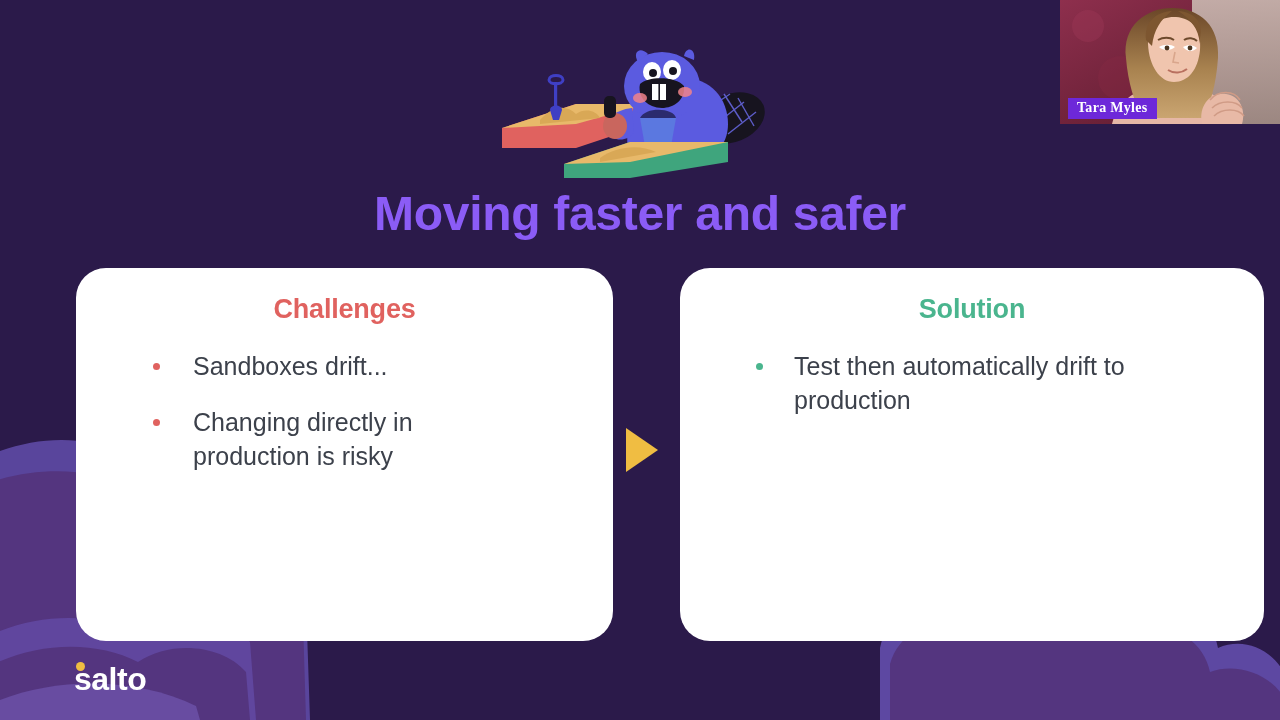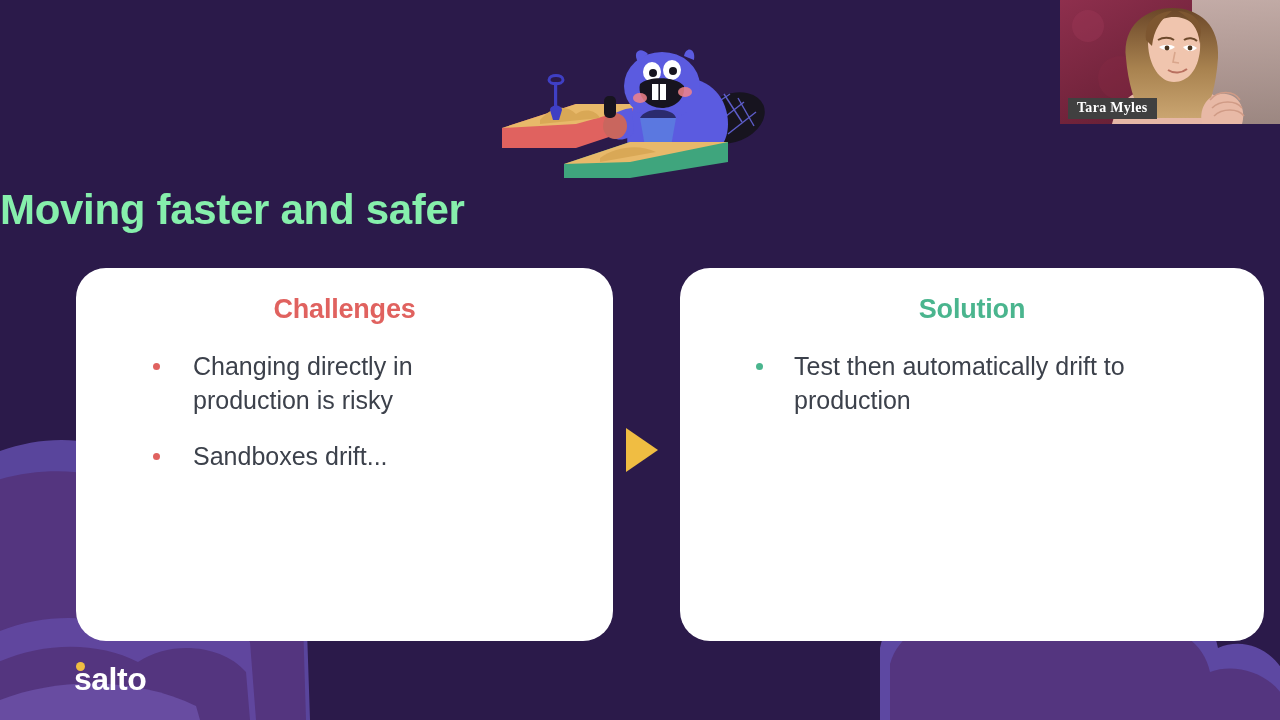--- a/index.html
+++ b/index.html
@@ -15,23 +15,24 @@
 
   
   .bg-layer { position:absolute; inset:0; overflow:hidden; pointer-events:none; }
 
   
   .mascot-wrap { position:absolute; left:480px; top:28px; width:310px; height:150px; }
 
   
   .title {
     position:absolute; left:0; right:0; top:186px;
-    font-size:42px; font-weight:bold;
+    text-align:center;
+    font-size:48px; font-weight:bold;
     letter-spacing:-0.3px;
-    color:#86efac;
+    color:#8b5cf6;
   }
 
   
   .card {
     position:absolute; top:268px; height:373px;
     background:#ffffff;
     border-radius:30px;
     padding:26px 30px 32px 30px;
   }
   .card.left  { left:76px;  width:537px; }
@@ -86,21 +87,21 @@
     width:9px; height:9px; border-radius:50%; background:#f0bd42;
   }
 
   
   .webcam {
     position:absolute; right:0; top:0; width:220px; height:124px;
     overflow:hidden; background:#7a2640;
   }
   .webcam .namebar {
     position:absolute; left:8px; bottom:5px;
-    background:#404040;
+    background:#6d28d9;
     color:#ffffff;
     font-family:"Liberation Serif", serif;
     font-size:14px; font-weight:bold;
     padding:2px 9px 3px 9px;
     letter-spacing:0.3px;
   }
 </style>
 </head>
 <body>
 
@@ -201,25 +202,25 @@
     </svg>
   </div>
 
   <div class="title">Moving faster and safer</div>
 
   <div class="card left">
     <div class="card-title challenges">Challenges</div>
     <ul class="bullets">
       <li class="bullet">
         <span class="dot"></span>
-        <span class="txt">Changing directly in production is risky</span>
+        <span class="txt">Sandboxes drift...</span>
       </li>
       <li class="bullet">
         <span class="dot"></span>
-        <span class="txt">Sandboxes drift...</span>
+        <span class="txt">Changing directly in production is risky</span>
       </li>
     </ul>
   </div>
 
   <div class="arrow"></div>
 
   <div class="card right">
     <div class="card-title solution">Solution</div>
     <ul class="bullets">
       <li class="bullet">

